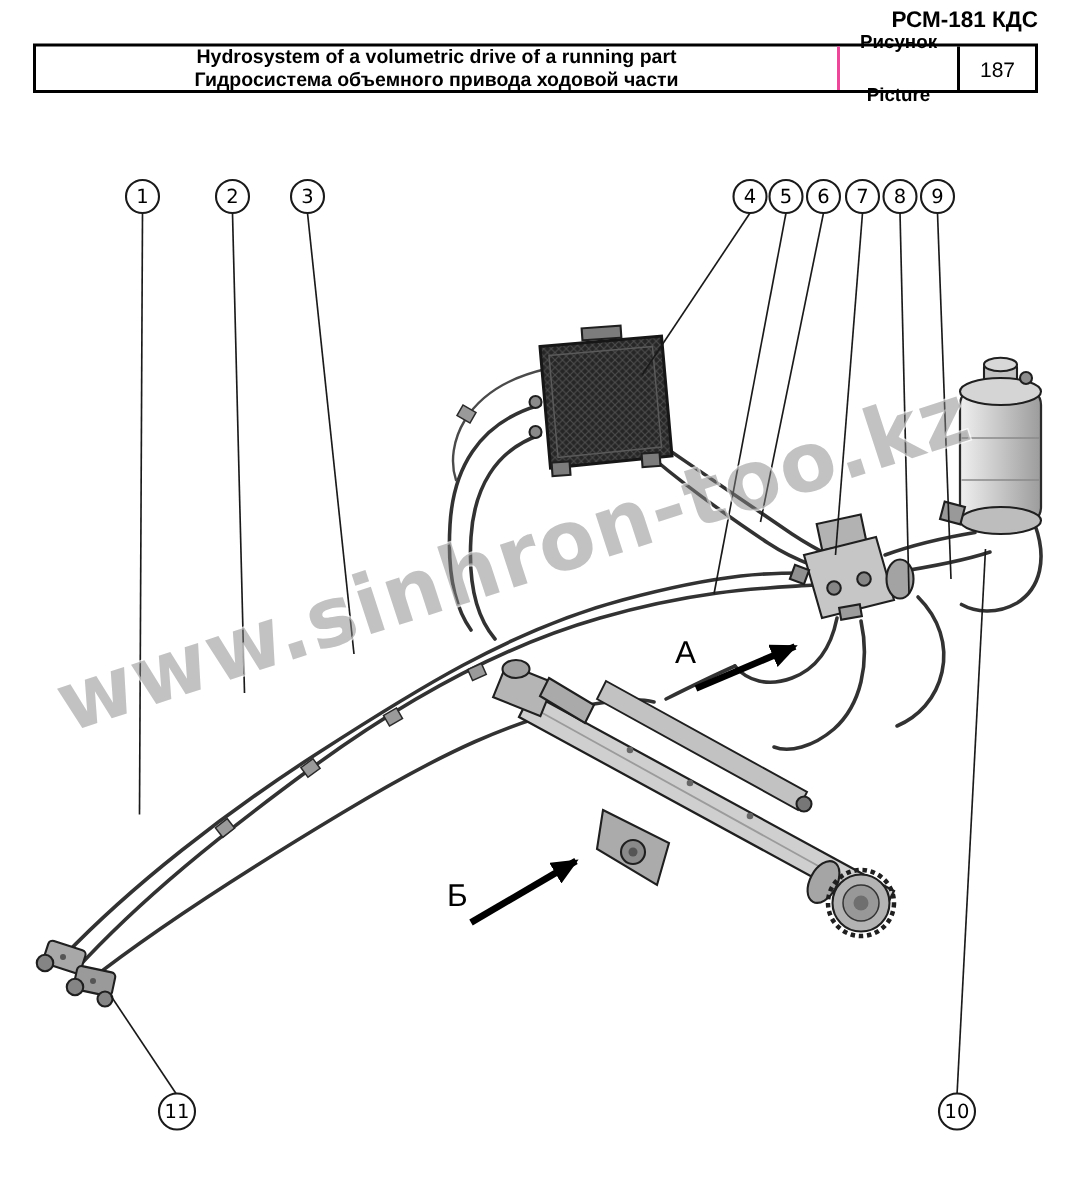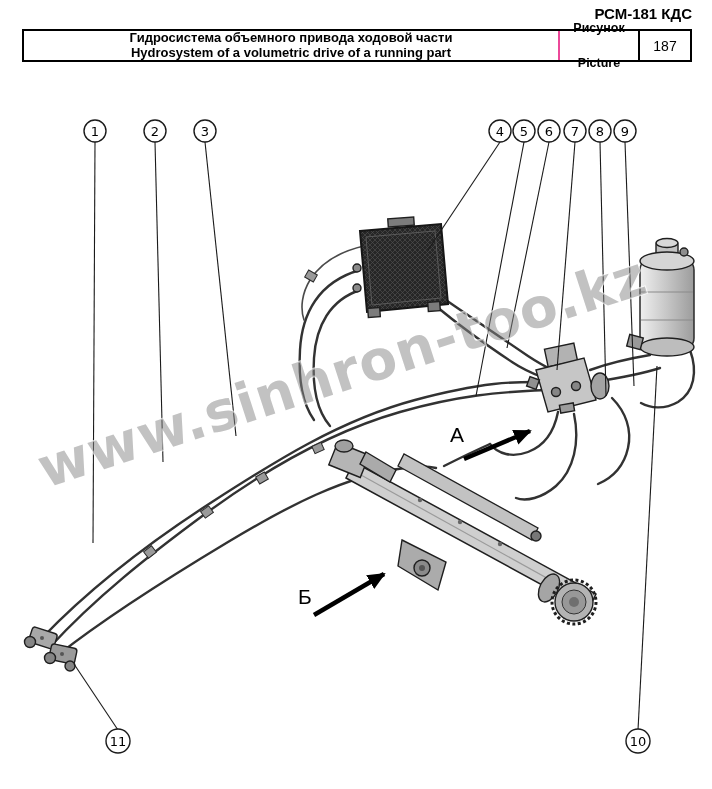--- a/index.html
+++ b/index.html
@@ -37,22 +37,22 @@
 </style>
 </head>
 <body>
 
 <div class="page">
 
   <div class="doc-code">РСМ-181 КДС</div>
 
   <div class="title-block">
     <div class="title-cell title-main">
+      <div>Hydrosystem of a volumetric drive of a running part</div>
       <div>Гидросистема объемного привода ходовой части</div>
-      <div>Hydrosystem of a volumetric drive of a running part</div>
     </div>
     <div class="title-cell title-fig">
       <div>Рисунок</div>
       <div>Picture</div>
     </div>
     <div class="title-cell title-num">187</div>
   </div>
 
   <svg class="diagram" width="712" height="789" viewBox="0 0 712 789">
     <defs>

